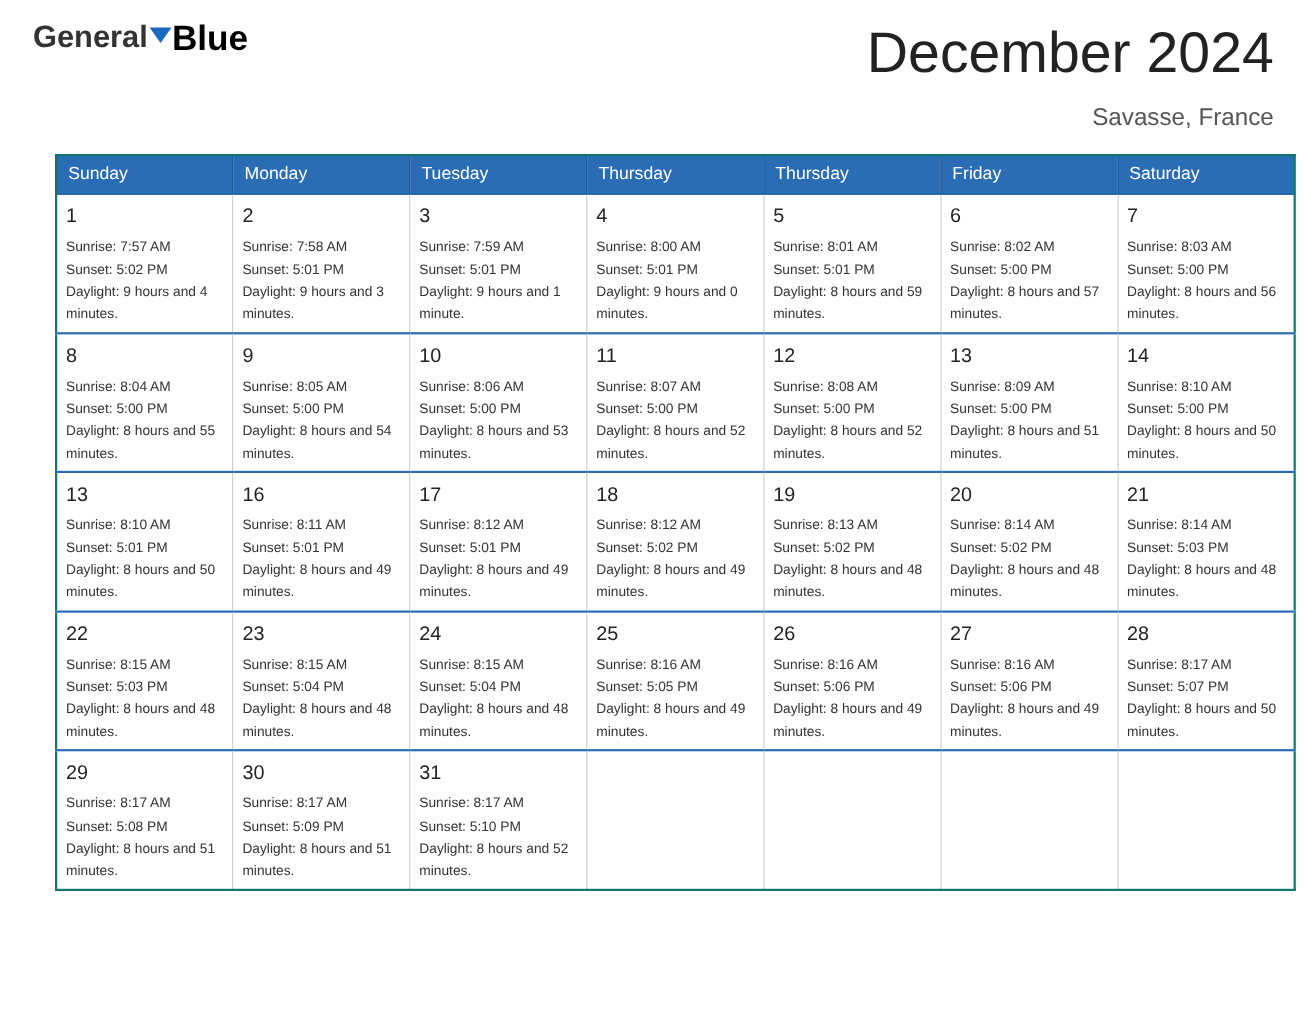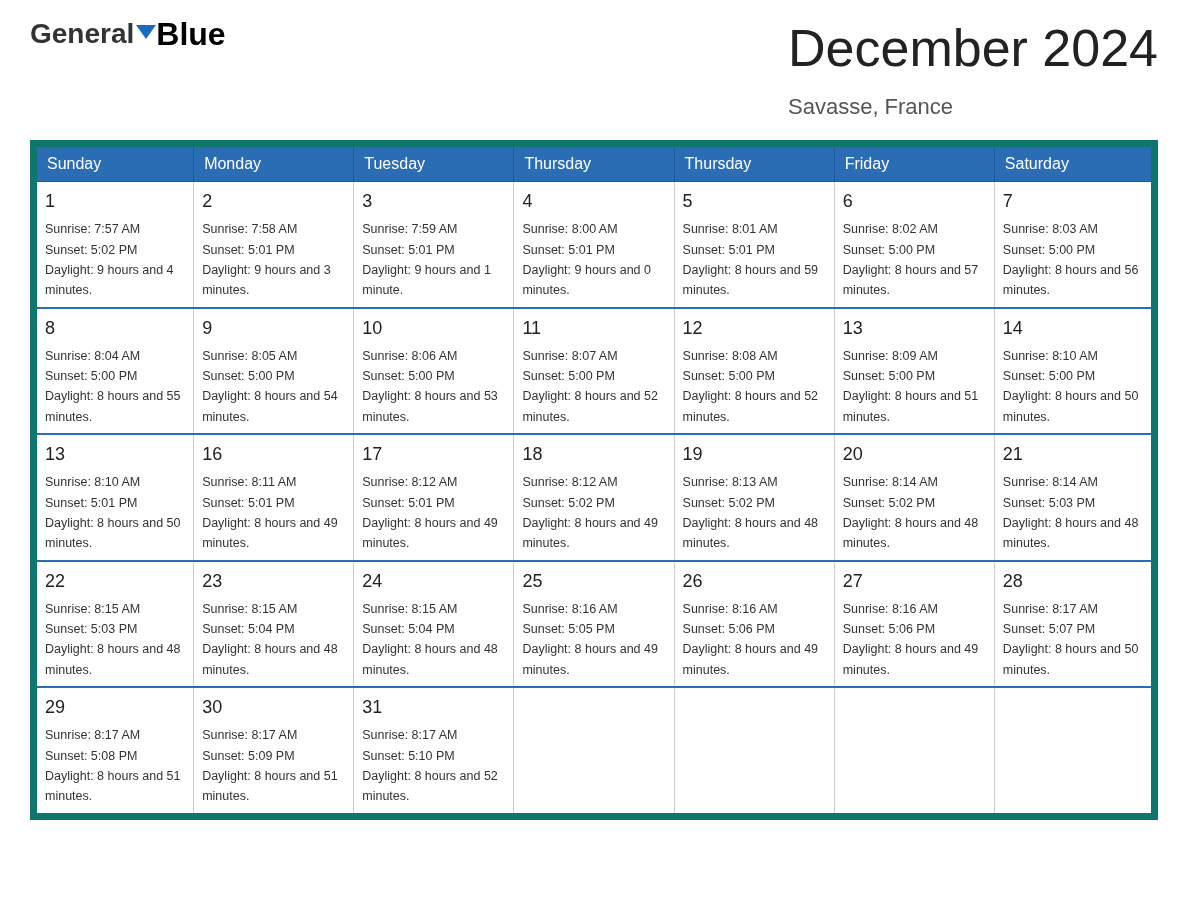--- a/index.html
+++ b/index.html
@@ -34,36 +34,38 @@
       height: 0;
       border-left: 10px solid transparent;
       border-right: 10px solid transparent;
       border-top: 14px solid #1a6bbf;
       margin-left: 2px;
       vertical-align: middle;
       position: relative;
       top: -4px;
     }
     .title-section {
+      text-align: right;
     }
     .month-title {
       font-size: 52px;
       font-weight: normal;
       color: #222;
       line-height: 1.1;
     }
     .location {
       font-size: 22px;
       color: #555;
       margin-top: 17px;
     }
     .calendar {
       width: 100%;
       border-collapse: collapse;
-      border: 7px solid #0f766e;
+      border: 2px solid #0f766e;
+      margin-left: 20px;
     }
     .calendar th {
       background-color: #2a6db5;
       color: white;
       padding: 8px 10px;
       font-size: 16px;
       font-weight: normal;
       text-align: left;
       border: 1px solid #1a5a9a;
     }

